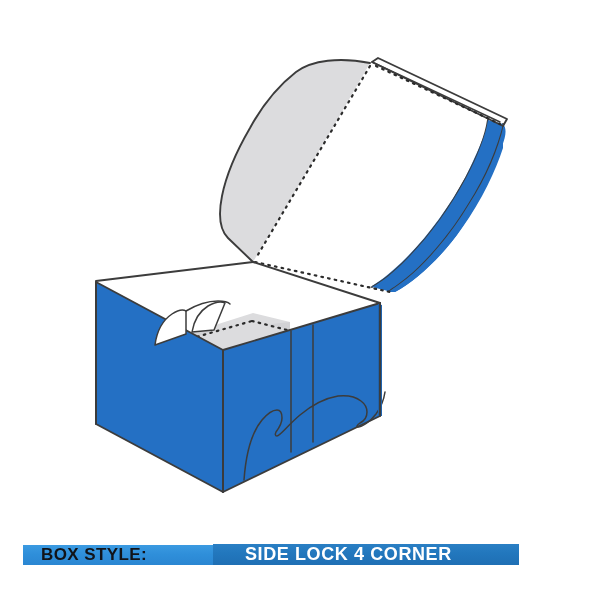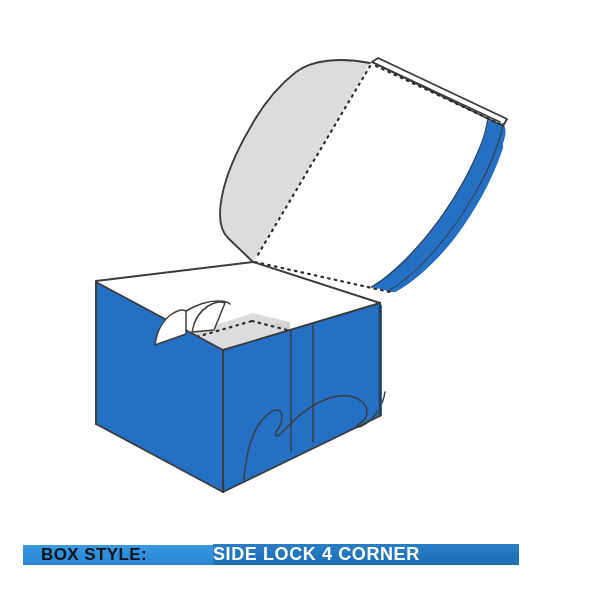--- a/index.html
+++ b/index.html
@@ -59,20 +59,21 @@
     font-family: "Liberation Sans", sans-serif;
     white-space: nowrap;
   }
   #label-right {
     flex: 1;
     background: linear-gradient(to bottom, #2a7fc4 0%, #2277bd 45%, #1f6fb4 100%);
     display: flex;
     align-items: center;
     justify-content: flex-start;
     box-sizing: border-box;
+    padding-left: 32px;
   }
   #label-right-text {
     color: #ffffff;
     font-size: 18px;
     font-weight: bold;
     letter-spacing: 0.6px;
     font-family: "Liberation Sans", sans-serif;
     white-space: nowrap;
   }
   .top-spacer, .bottom-spacer {

